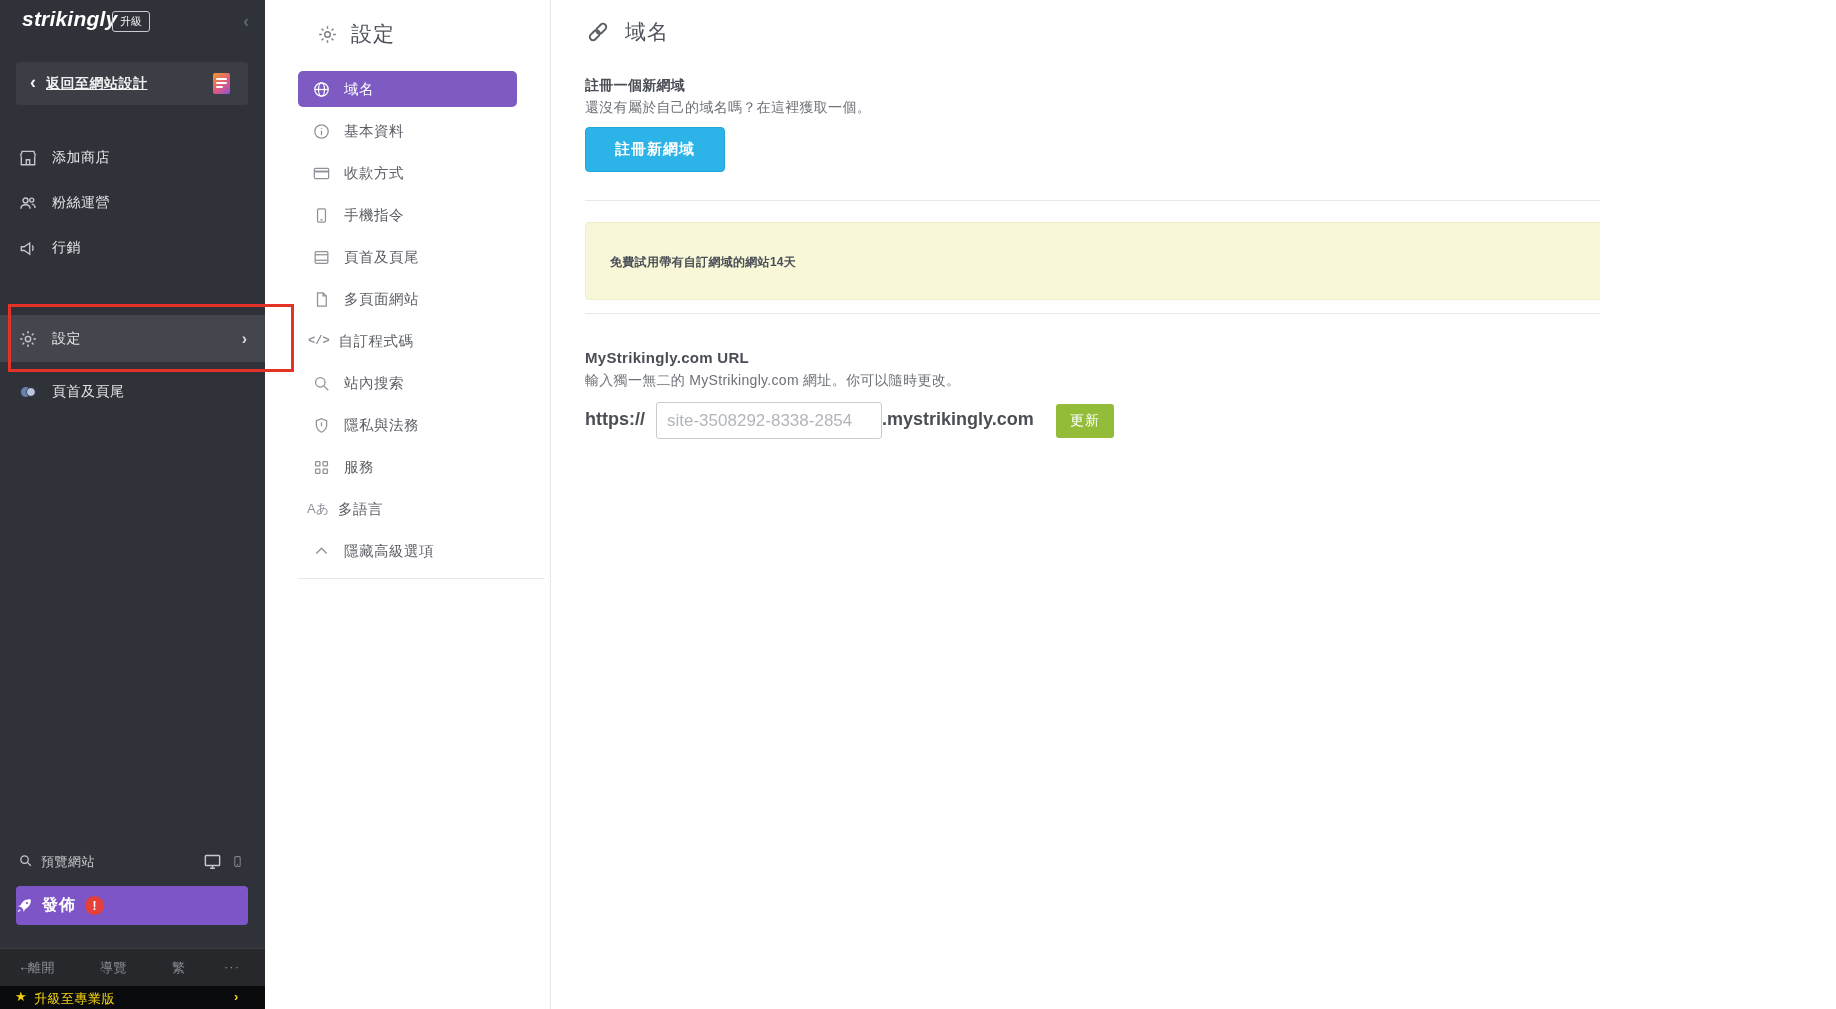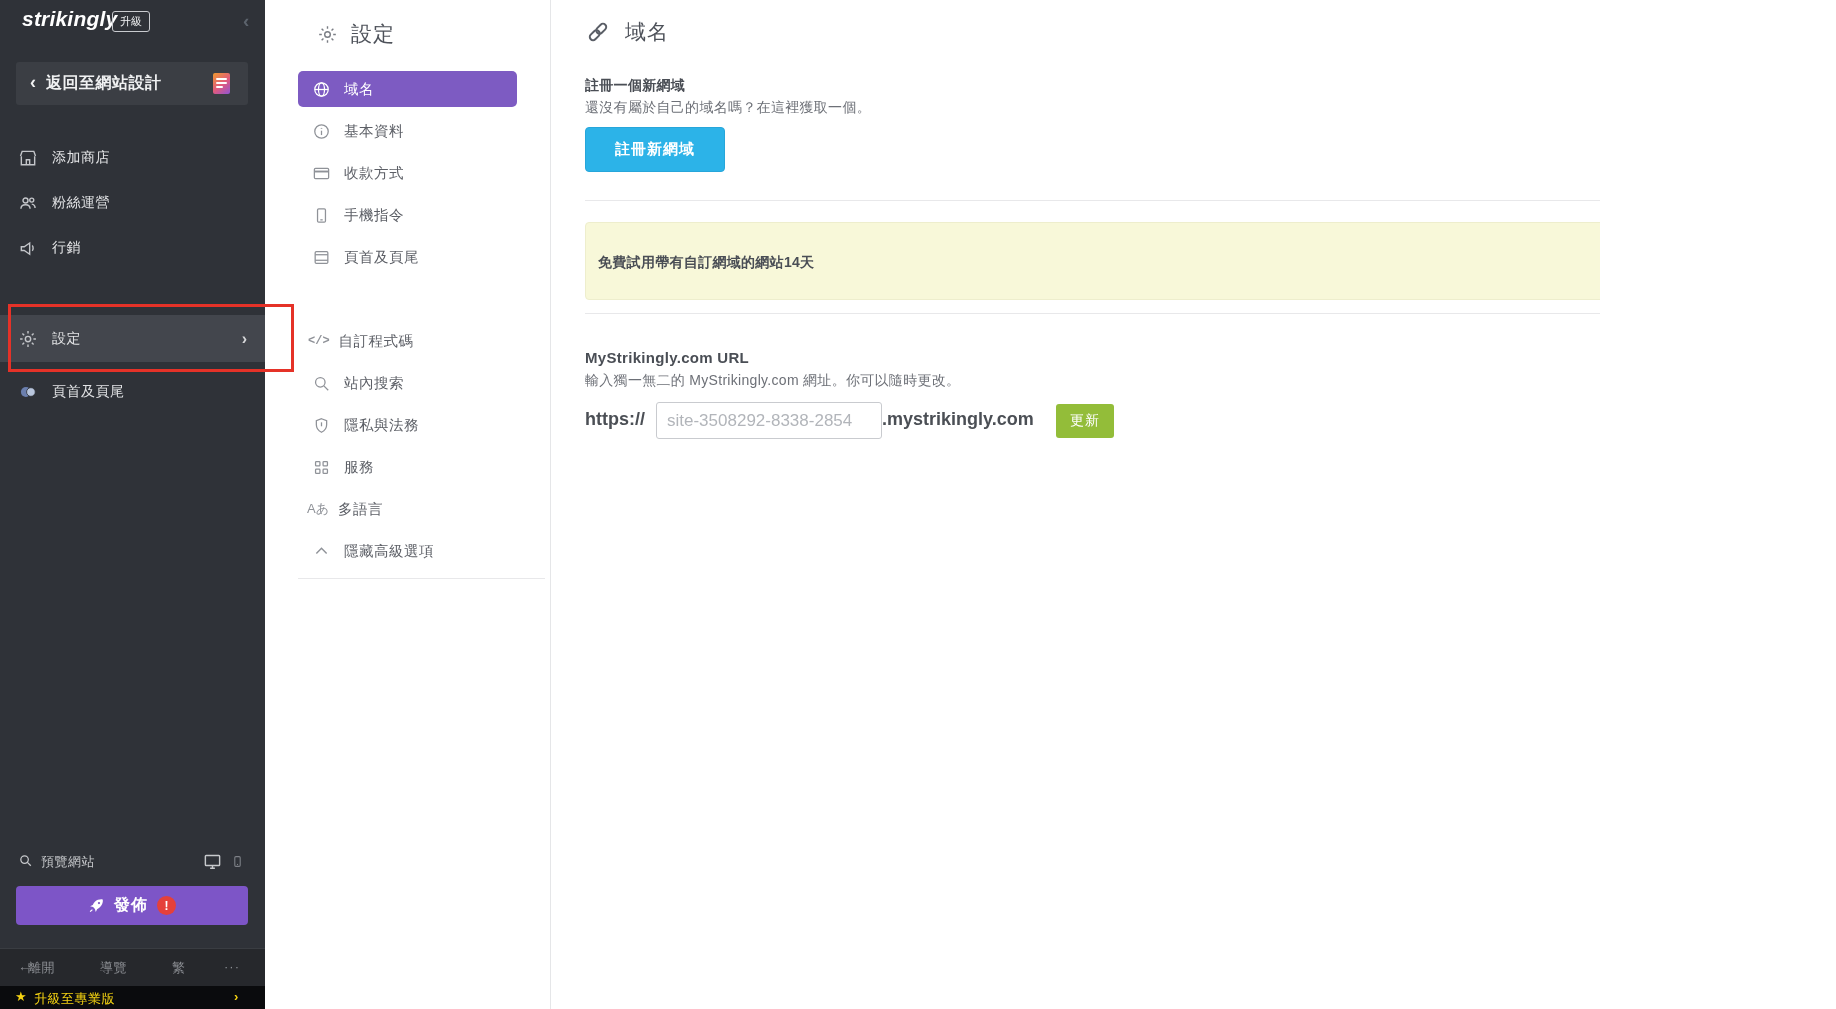--- a/index.html
+++ b/index.html
@@ -8,35 +8,35 @@
   .abs{position:absolute;}
   .ic{display:block;flex:0 0 auto;}
 
   
   .sidebar{left:0;top:0;width:265px;height:1009px;background:#2f3238;color:#e3e4e6;}
   .logo{left:22px;top:7px;font-size:21px;font-weight:bold;font-style:italic;color:#fff;letter-spacing:.2px;}
   .upgrade-badge{left:112px;top:11px;font-size:11px;color:#f2f3f4;border:1px solid #c9cbcf;border-radius:3px;padding:2px 7px;}
   .collapse{left:243px;top:10px;font-size:19px;color:#5c636c;font-weight:bold;cursor:pointer;}
   .back-btn{left:16px;top:62px;width:232px;height:43px;background:#3b3e44;border-radius:3px;display:flex;align-items:center;cursor:pointer;}
   .back-btn .chev{color:#f0f1f2;font-size:18px;font-weight:bold;margin:0 10px 2px 14px;}
-  .back-btn .lbl{color:#f0f1f2;font-size:16px;font-weight:bold;letter-spacing:.5px;}
+  .back-btn .lbl{color:#f0f1f2;font-size:14px;font-weight:bold;letter-spacing:.5px;text-decoration:underline;}
   .doc-icon{position:absolute;right:18px;top:11px;width:17px;height:21px;border-radius:2px;background:linear-gradient(140deg,#f09a2e 0%,#e05a7e 55%,#8e55d6 100%);}
   .doc-icon i{position:absolute;left:3px;right:3px;height:2px;background:#fff;border-radius:1px;}
   .nav-item{left:0;width:265px;height:45px;display:flex;align-items:center;color:#e3e4e6;cursor:pointer;}
   .nav-item .ic{margin:0 14px 0 18px;color:#c3c5c9;}
   .nav-item .lbl{font-size:14px;letter-spacing:.5px;}
   .nav-item.sel{background:#43464d;}
   .nav-item .right-chev{position:absolute;right:18px;color:#d7d8da;font-size:16px;font-weight:bold;}
   .annotation{left:8px;top:304px;width:280px;height:62px;border:3px solid #e53228;z-index:30;pointer-events:none;}
   .preview-row{left:0;top:853px;width:265px;height:22px;display:flex;cursor:pointer;}
   .preview-row .ic{margin:0 8px 0 18px;color:#c7c9cc;}
   .preview-row .lbl{font-size:13px;color:#c7c9cc;letter-spacing:.5px;}
   .monitor{left:202px;top:852px;color:#c7c9cc;cursor:pointer;}
   .phoneic{left:231px;top:853px;color:#7e8187;cursor:pointer;}
-  .publish-btn{left:16px;top:886px;width:232px;height:39px;background:#7d55c7;border-radius:4px;display:flex;align-items:center;justify-content:center;gap:9px;cursor:pointer;}
+  .publish-btn{left:16px;top:886px;width:232px;height:39px;background:#7d55c7;border-radius:4px;display:flex;align-items:center;justify-content:flex-start;gap:9px;cursor:pointer;}
   .publish-btn .lbl{color:#fff;font-size:16px;font-weight:bold;letter-spacing:1px;}
   .publish-badge{width:19px;height:19px;border-radius:50%;background:#e5403a;color:#fff;font-size:12px;font-weight:bold;display:flex;align-items:center;justify-content:center;}
   .side-footer{left:0;top:948px;width:265px;height:37px;background:#26282c;border-top:1px solid #3a3d42;color:#8b8e93;font-size:13px;}
   .side-footer span{position:absolute;top:10px;cursor:pointer;letter-spacing:.5px;}
   .pro-bar{left:0;top:986px;width:265px;height:23px;background:#0a0b0d;color:#f5d312;font-size:13px;}
   .pro-bar .star{position:absolute;left:15px;top:3px;font-size:13px;}
   .pro-bar .lbl{position:absolute;left:34px;top:4px;letter-spacing:.5px;cursor:pointer;}
   .pro-bar .chev{position:absolute;left:234px;top:3px;font-weight:bold;cursor:pointer;}
 
   
@@ -57,21 +57,21 @@
   
   .main-title{left:585px;top:18px;display:flex;align-items:center;gap:14px;color:#4e525a;}
   .main-title .ttl{font-size:21px;letter-spacing:1px;}
   .main-title .ic{color:#5a5e66;}
   .h-bold{color:#4a4e55;font-weight:bold;font-size:14px;letter-spacing:.3px;}
   .p-desc{color:#6d7077;font-size:14px;letter-spacing:.3px;}
   .reg-btn{left:585px;top:127px;width:138px;height:43px;background:#2cb3e8;border:1px solid #27a6da;border-radius:4px;color:#fff;font-size:15px;font-weight:bold;letter-spacing:1px;display:flex;align-items:center;justify-content:center;cursor:pointer;}
   .hr1{left:585px;top:200px;width:1178px;height:1px;background:#e8e8ea;}
   .hr2{left:585px;top:313px;width:1178px;height:1px;background:#e8e8ea;}
   .banner{left:585px;top:222px;width:1178px;height:78px;background:#f8f8d9;border:1px solid #eeeecd;border-radius:4px;box-sizing:border-box;}
-  .banner .txt{position:absolute;left:12px;top:31px;font-size:14px;font-weight:bold;color:#4a4e55;letter-spacing:.3px;}
+  .banner .txt{position:absolute;left:24px;top:31px;font-size:12px;font-weight:bold;color:#4a4e55;letter-spacing:.3px;}
   .banner .upg{position:absolute;right:22px;top:21px;width:64px;height:37px;background:#f9c331;border:1px solid #eab322;border-radius:4px;color:#5c4a10;font-size:14px;font-weight:bold;display:flex;align-items:center;justify-content:center;box-sizing:border-box;cursor:pointer;letter-spacing:1px;}
   .url-prefix,.url-suffix{top:409px;font-size:18px;font-weight:bold;color:#4b4f55;}
   .url-input{left:656px;top:402px;width:208px;height:35px;border:1px solid #c9cbcf;border-radius:3px;padding:0 6px 0 10px;font-size:17px;color:#b2b5ba;font-family:"Liberation Sans","DejaVu Sans",sans-serif;outline:none;}
   .update-btn{left:1056px;top:404px;width:58px;height:34px;background:#93bd39;border:none;border-radius:3px;color:#fff;font-size:14px;display:flex;align-items:center;justify-content:center;cursor:pointer;letter-spacing:1px;}
 
   
   .right-strip{left:1828px;top:0;width:8px;height:1009px;background:#0b0b0c;}
   .strip-thumb{left:1829px;top:100px;width:7px;height:38px;background:#58585a;border-radius:2px;}
 </style>
 </head>
@@ -219,20 +219,27 @@
     <span class="lbl">手機指令</span>
   </div>
   <div class="abs s-item" style="top:239px">
     <svg class="ic" width="19" height="19" viewBox="0 0 24 24" fill="none" stroke="currentColor" stroke-width="1.6">
         <rect x="4" y="4.5" width="16" height="15" rx="1.5"></rect>
         <path d="M4 8.5 H20"></path>
         <path d="M4 15.5 H20"></path>
       </svg>
     <span class="lbl">頁首及頁尾</span>
   </div>
+  <div class="abs s-item" style="top:281px">
+    <svg class="ic" width="19" height="19" viewBox="0 0 24 24" fill="none" stroke="currentColor" stroke-width="1.6">
+        <path d="M7 3.5 H14 L18 7.5 V20.5 H7 Z"></path>
+        <path d="M14 3.5 V7.5 H18"></path>
+      </svg>
+    <span class="lbl">多頁面網站</span>
+  </div>
   <div class="abs s-item" style="top:323px">
     <span class="txt-ic">&lt;/&gt;</span>
     <span class="lbl">自訂程式碼</span>
   </div>
   <div class="abs s-item" style="top:365px">
     <svg class="ic" width="19" height="19" viewBox="0 0 24 24" fill="none" stroke="currentColor" stroke-width="1.6">
         <circle cx="10.5" cy="10.5" r="6"></circle>
         <path d="M15 15 L20.5 20.5"></path>
       </svg>
     <span class="lbl">站內搜索</span>

